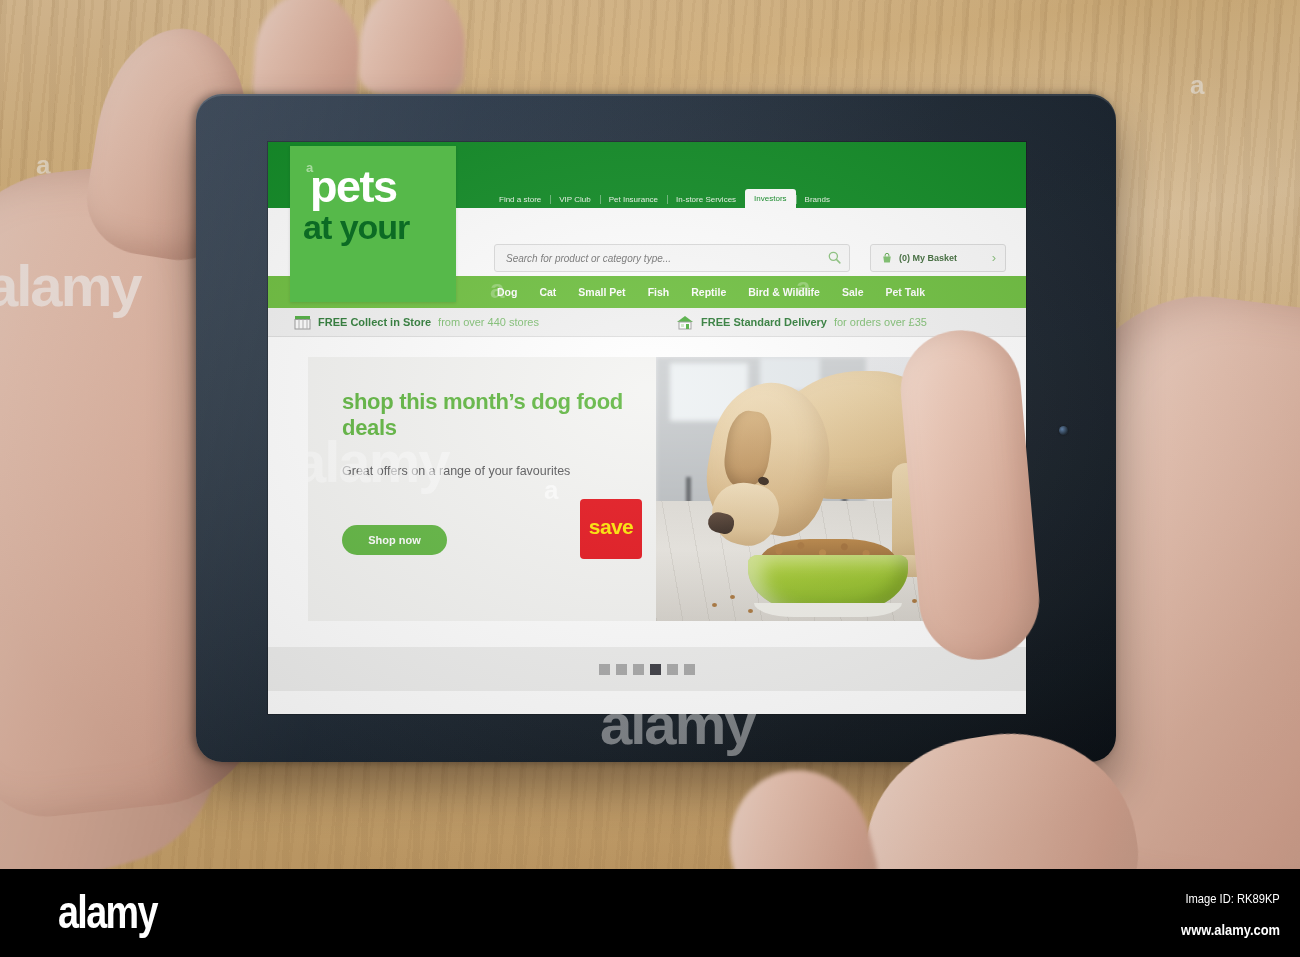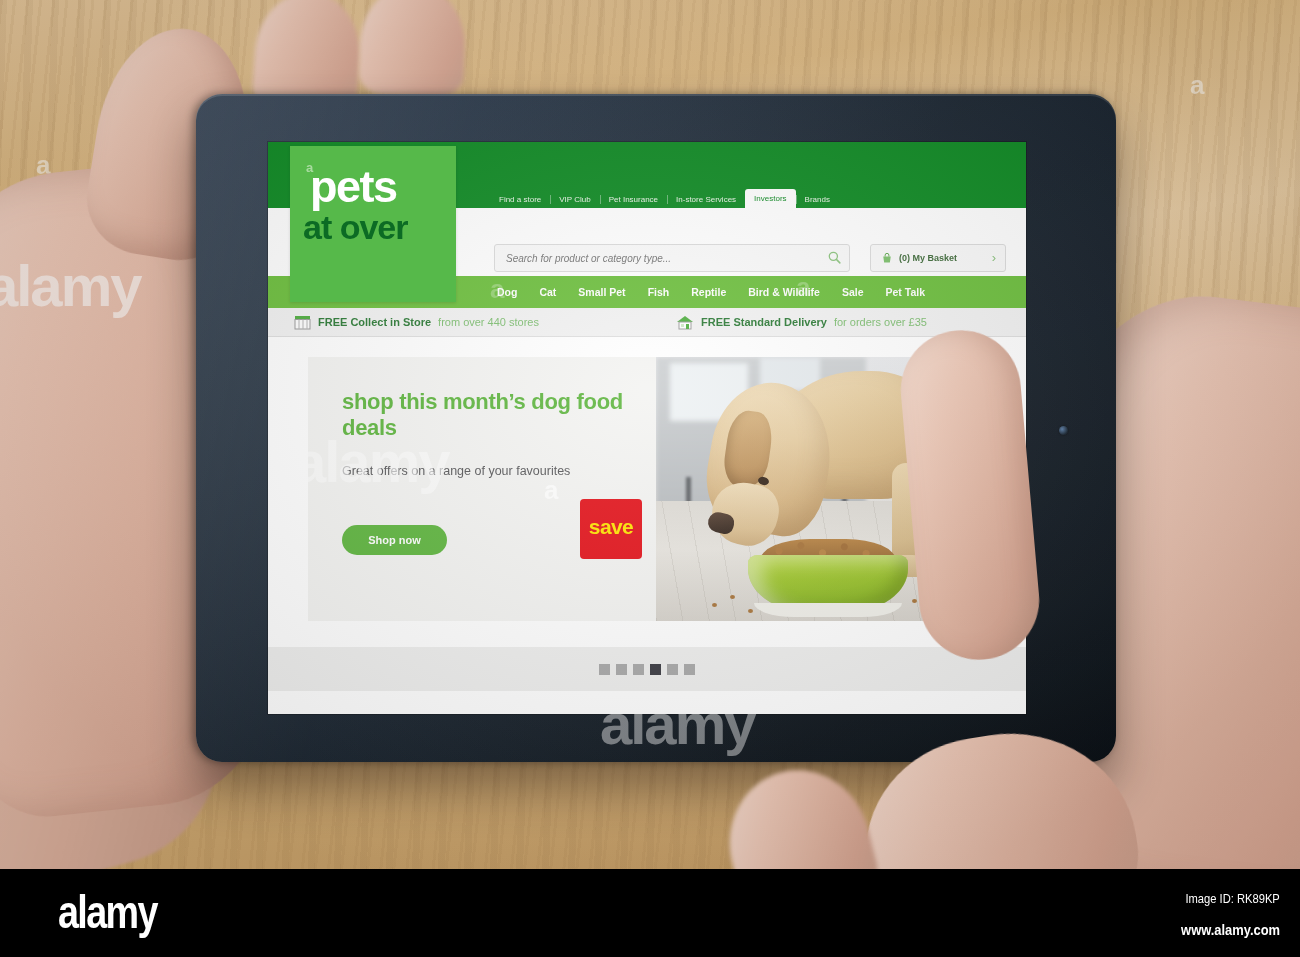--- a/index.html
+++ b/index.html
@@ -211,21 +211,21 @@
   </div>
 
   <div id="screen">
 
     <div class="hdr">
       <div class="white-strip"></div>
 
       <div class="logo">
         <div class="l1">a</div>
         <div class="l2">pets</div>
-        <div class="l3">at over</div>
+        <div class="l3">at your</div>
       </div>
 
       <div class="topnav" id="topnav">
           <a href="#">Find a store</a>
           <a href="#">VIP Club</a>
           <a href="#">Pet Insurance</a>
           <a href="#">In-store Services</a>
           <a href="#" class="active">Investors</a>
           <a href="#">Brands</a>
         </div>

